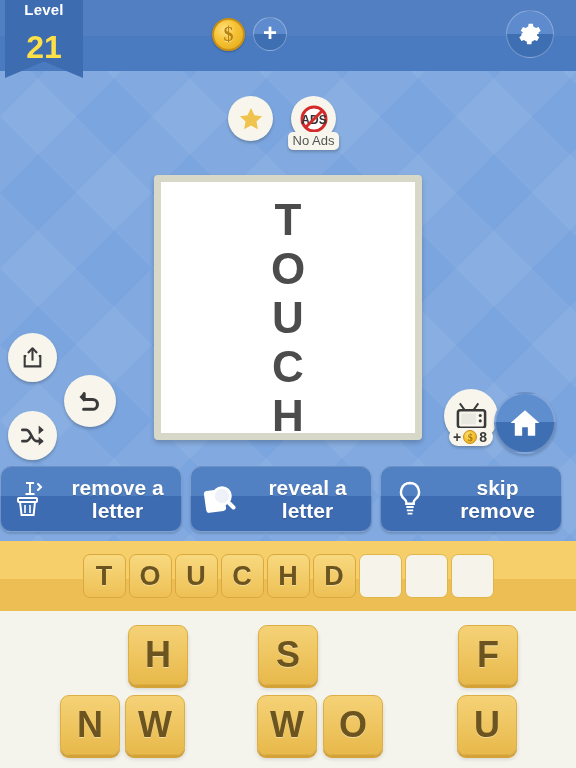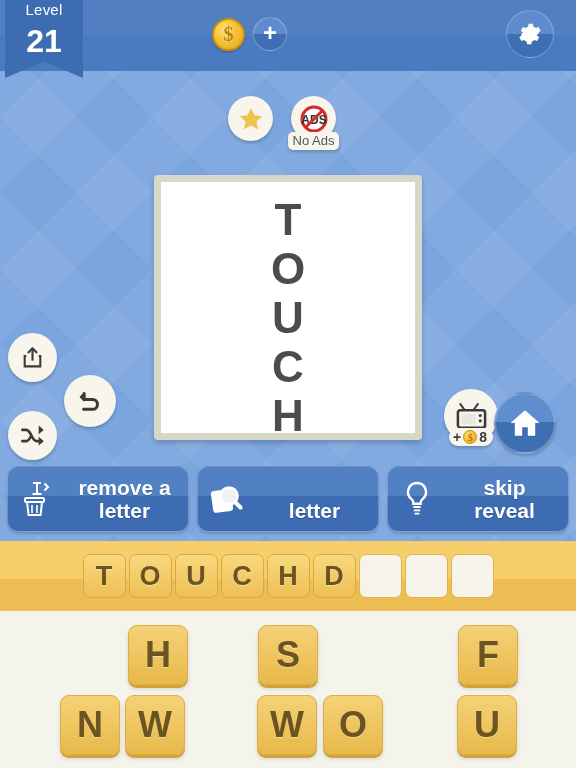--- a/index.html
+++ b/index.html
@@ -44,26 +44,26 @@
     position: absolute; left: 5px; top: -4px;
     width: 78px; height: 82px;
     background: #3d6cb0;
     clip-path: polygon(0 0, 100% 0, 100% 100%, 50% 80%, 0 100%);
     z-index: 7;
     text-align: center;
     padding-top: 6px;
     filter: drop-shadow(1px 2px 2px rgba(0,0,0,.20));
   }
   .level-ribbon .lvl-word {
-    color: #ffffff; font-size: 15px; font-weight: normal;
+    color: #ffffff; font-size: 15px; font-weight: bold;
     letter-spacing: .2px; line-height: 16px;
   }
   .level-ribbon .lvl-num {
-    color: #ffffff; font-size: 32px; font-weight: bold;
-    line-height: 31px; margin-top: 8px;
+    color: #fde047; font-size: 32px; font-weight: bold;
+    line-height: 31px; margin-top: 14px;
   }
 
   
   .coin-group {
     position: absolute; left: 212px; top: 12px;
     height: 44px; display: flex; align-items: center; gap: 8px;
     z-index: 6;
   }
   .coin-icon {
     width: 33px; height: 33px; border-radius: 50%;
@@ -177,21 +177,21 @@
     border: 2px solid rgba(255,255,255,.22);
     display: flex; align-items: center; justify-content: center;
     z-index: 5; cursor: pointer;
     box-shadow: 0 2px 3px rgba(0,0,0,.2);
   }
 
   
   .actions {
     position: absolute; left: 0; top: 466px;
     width: 576px; height: 72px;
-    display: flex; justify-content: center; gap: 8px;
+    display: flex; gap: 8px;
     z-index: 5;
   }
   .action-btn {
     width: 182px; height: 66px;
     background: linear-gradient(#5181c2 0 46%, #3e6cb2 46% 100%);
     border: 1.5px solid rgba(255,255,255,.25);
     border-radius: 11px;
     display: flex; align-items: center; gap: 4px;
     padding-left: 9px;
     cursor: pointer;
@@ -367,35 +367,35 @@
 
     <div class="action-btn">
       <div class="action-ico">
         <svg width="36" height="36" viewBox="0 0 36 36">
           <rect x="3" y="9" width="20" height="22" rx="3" fill="#ffffff" transform="rotate(-8 13 20)"></rect>
           <circle cx="20" cy="15" r="8.5" fill="#eef2f8" stroke="#ffffff" stroke-width="2.6"></circle>
           <path stroke="#ffffff" stroke-width="4" stroke-linecap="round" d="M26.5 21.5l5 5"></path>
         </svg>
       </div>
       <div class="action-label">
-        <br>
+        <span>reveal a</span><br>
         <span>letter</span>
       </div>
     </div>
 
     <div class="action-btn">
       <div class="action-ico">
         <svg width="26" height="38" viewBox="0 0 26 38">
           <path fill="none" stroke="#fff" stroke-width="2.4" d="M13 3a9 9 0 00-5.5 16.1c1.2 1 1.8 2 1.8 3.2v1.4h7.4v-1.4c0-1.2.6-2.2 1.8-3.2A9 9 0 0013 3z"></path>
           <path fill="none" stroke="#fff" stroke-width="1.8" d="M9.3 27h7.4M9.8 30.4h6.4M10.6 33.6h4.8"></path>
         </svg>
       </div>
       <div class="action-label">
         <span>skip</span><br>
-        <span>reveal</span>
+        <span>remove</span>
       </div>
     </div>
 
   </div>
 
   <div class="answer-bar" id="answer-bar">
       <div class="slot filled">T</div>
       <div class="slot filled">O</div>
       <div class="slot filled">U</div>
       <div class="slot filled">C</div>

